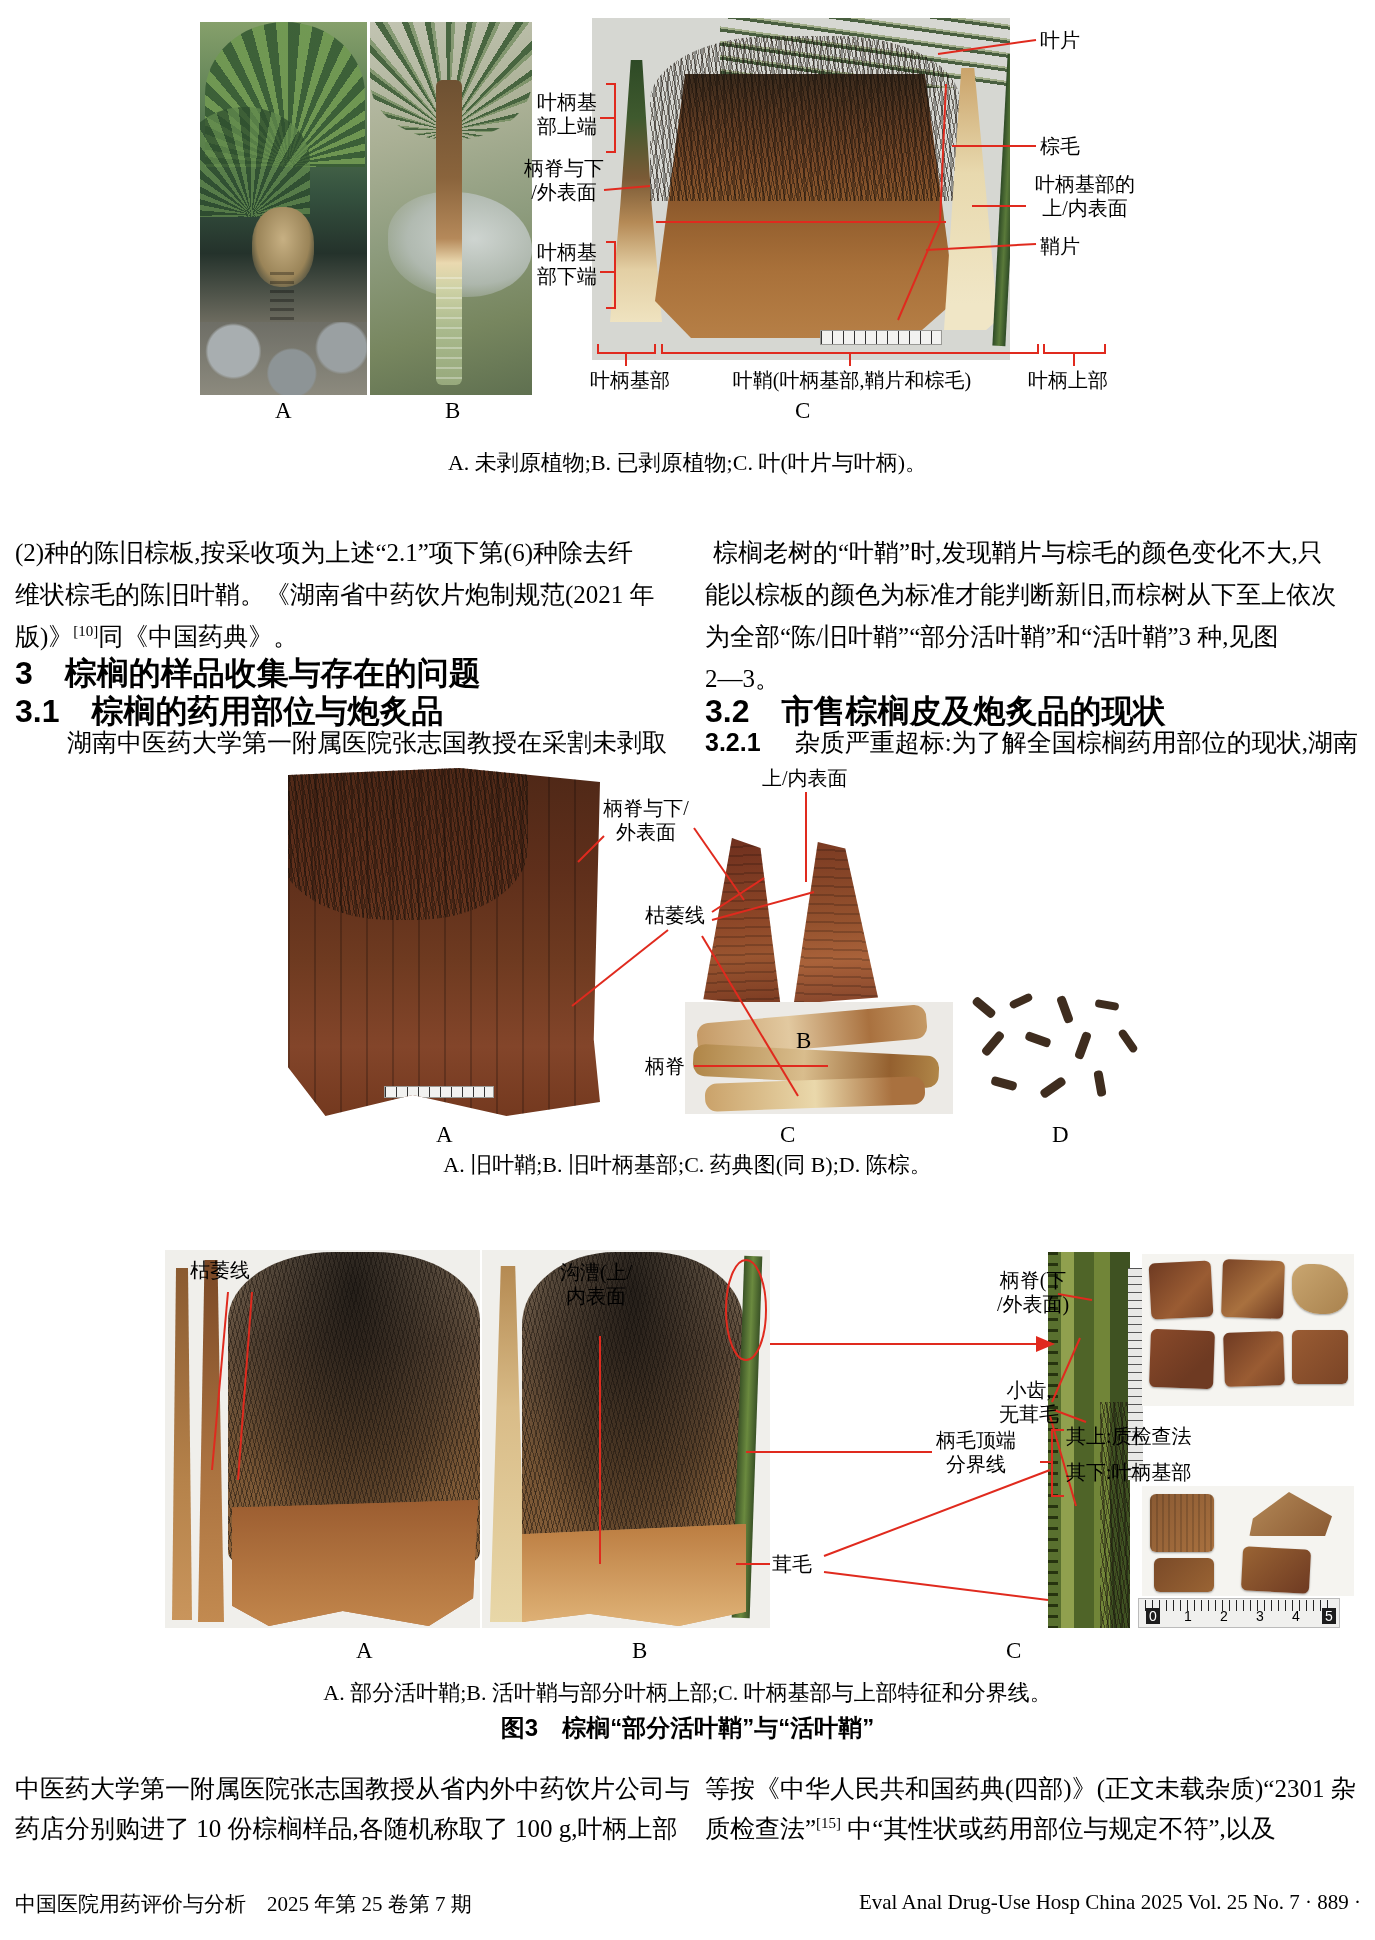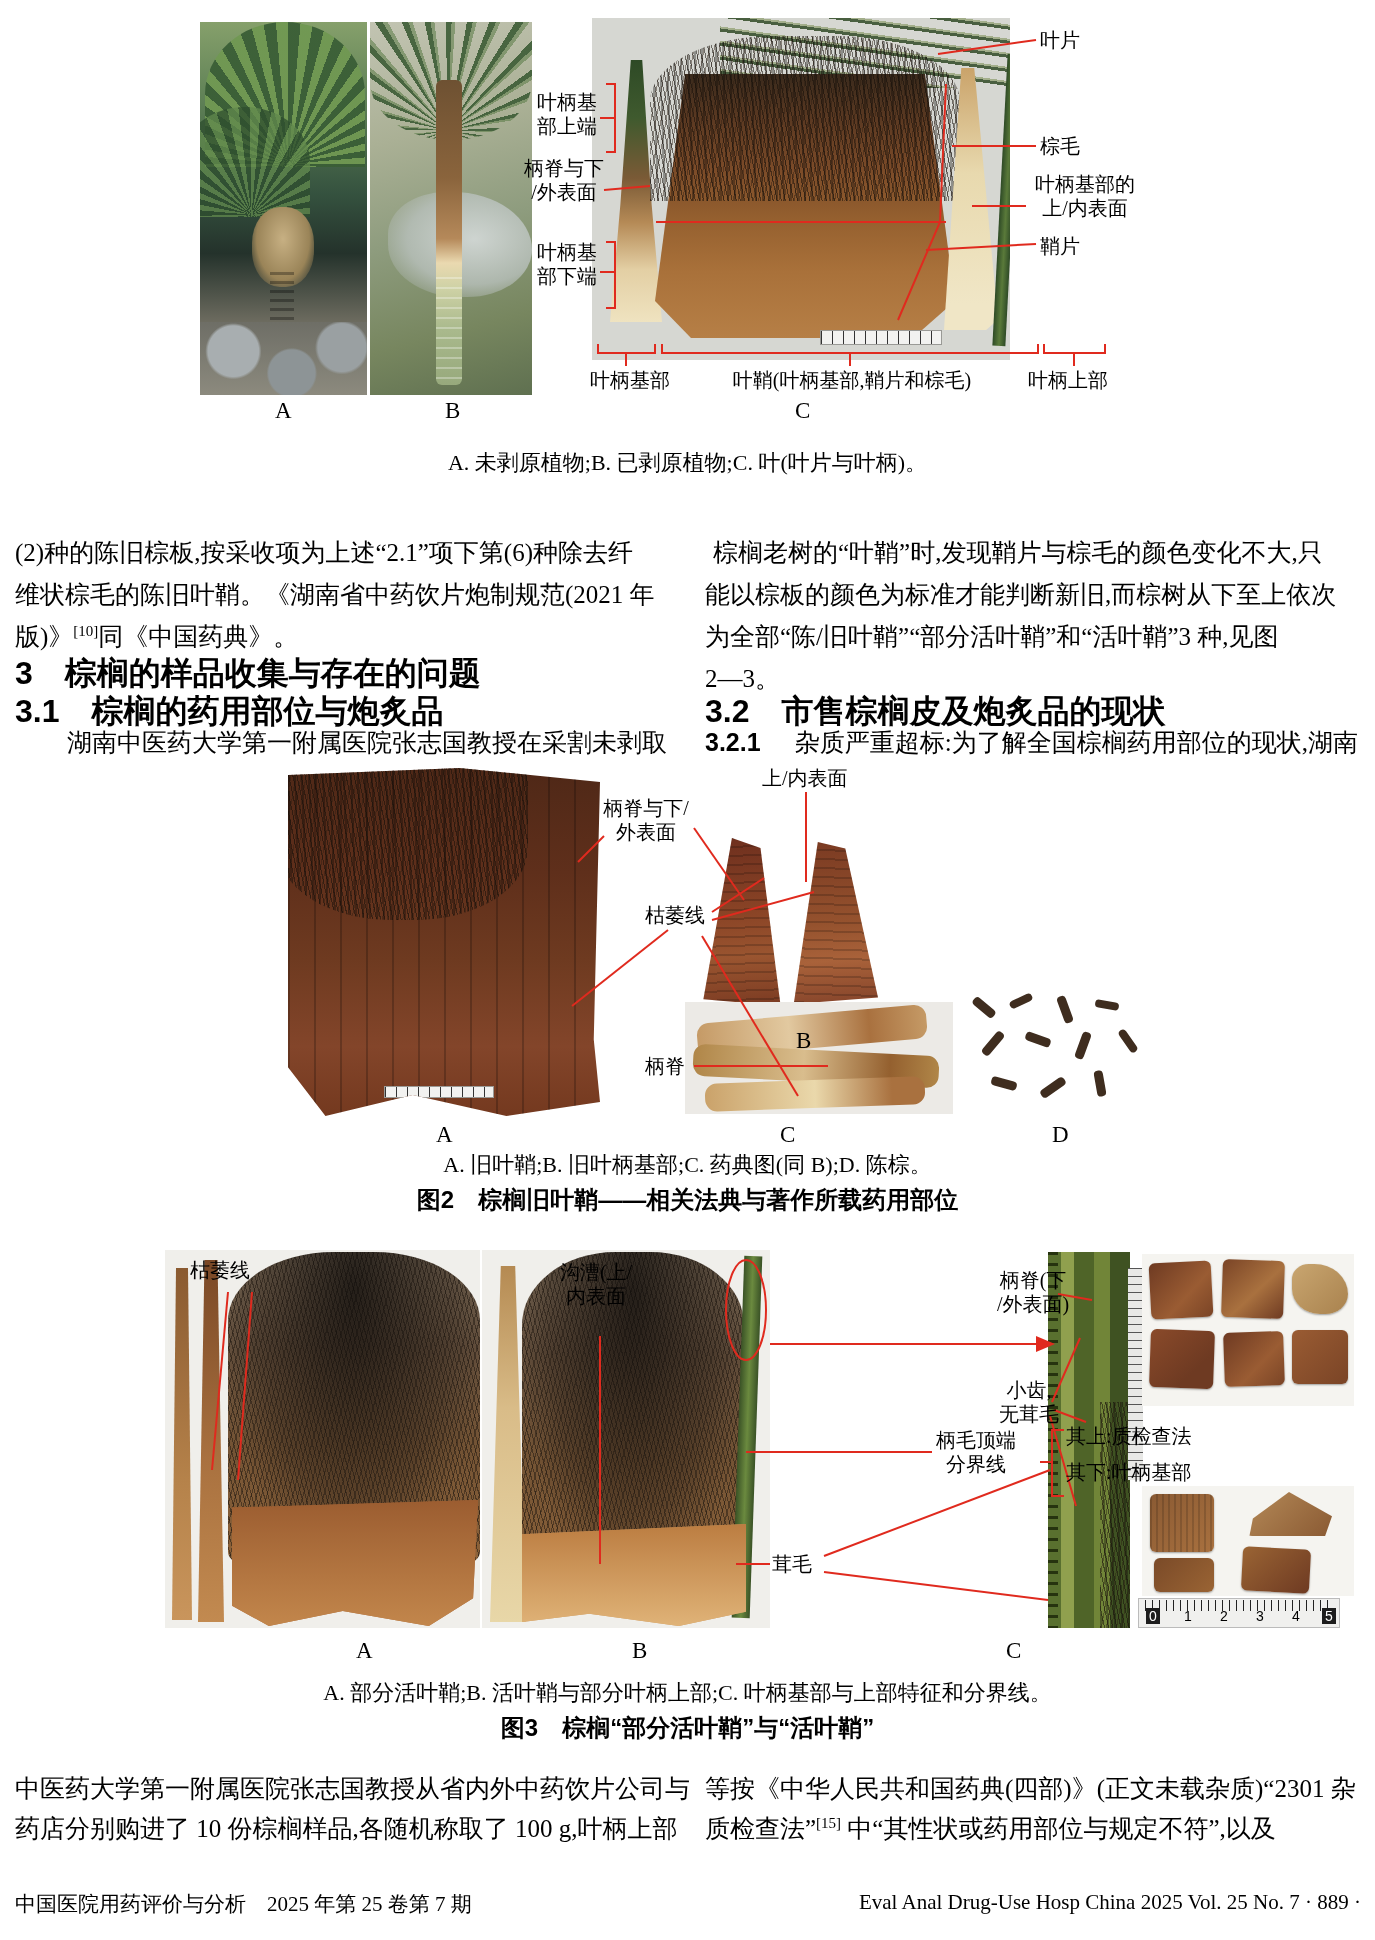--- a/index.html
+++ b/index.html
@@ -291,21 +291,20 @@
     <div>外表面</div>
   </div>
   <div class="lbl" style="left:762px;top:766px;">上/内表面</div>
   <div class="lbl" style="left:645px;top:903px;">枯萎线</div>
   <div class="lbl" style="left:645px;top:1054px;">柄脊</div>
   <span class="letter" style="left:436px;top:1122px;">A</span>
   <span class="letter" style="left:796px;top:1028px;">B</span>
   <span class="letter" style="left:780px;top:1122px;">C</span>
   <span class="letter" style="left:1052px;top:1122px;">D</span>
   <div class="cap" style="top:1150px;">A. 旧叶鞘;B. 旧叶柄基部;C. 药典图(同 B);D. 陈棕。</div>
-  <div class="figtitle" style="top:1184px;">图2　棕榈旧叶鞘——相关法典与著作所载药用部位</div>
 
   <div class="lbl" style="left:190px;top:1258px;">枯萎线</div>
   <div class="lbl" style="left:550px;top:1260px;width:92px;">
     <div>沟漕(上/</div>
     <div>内表面</div>
   </div>
   <div class="lbl" style="left:988px;top:1268px;width:90px;">
     <div>柄脊(下</div>
     <div>/外表面)</div>
   </div>

